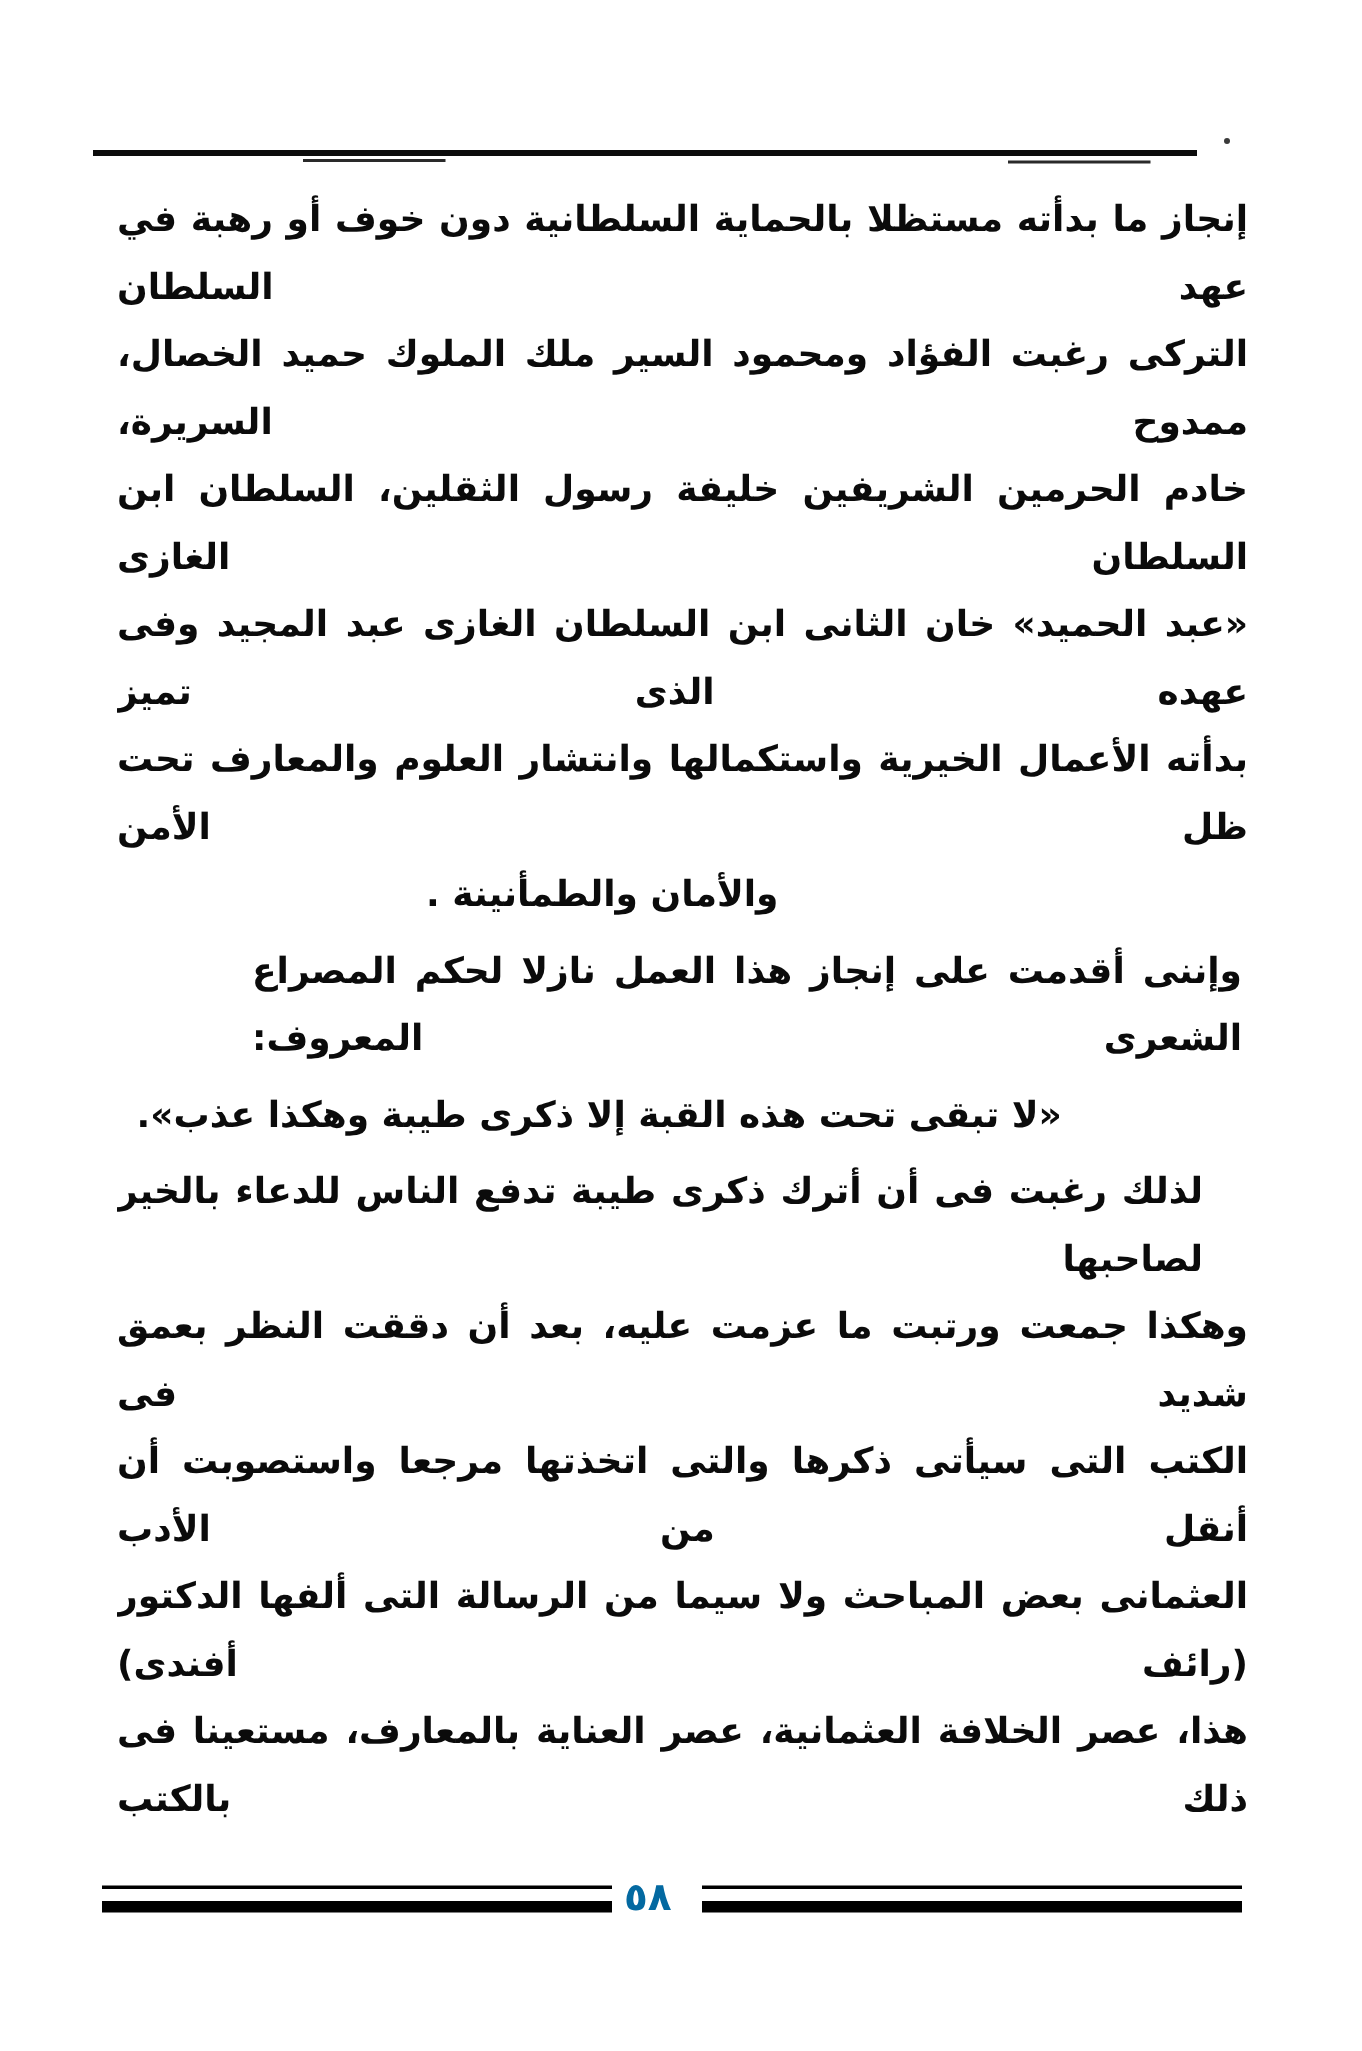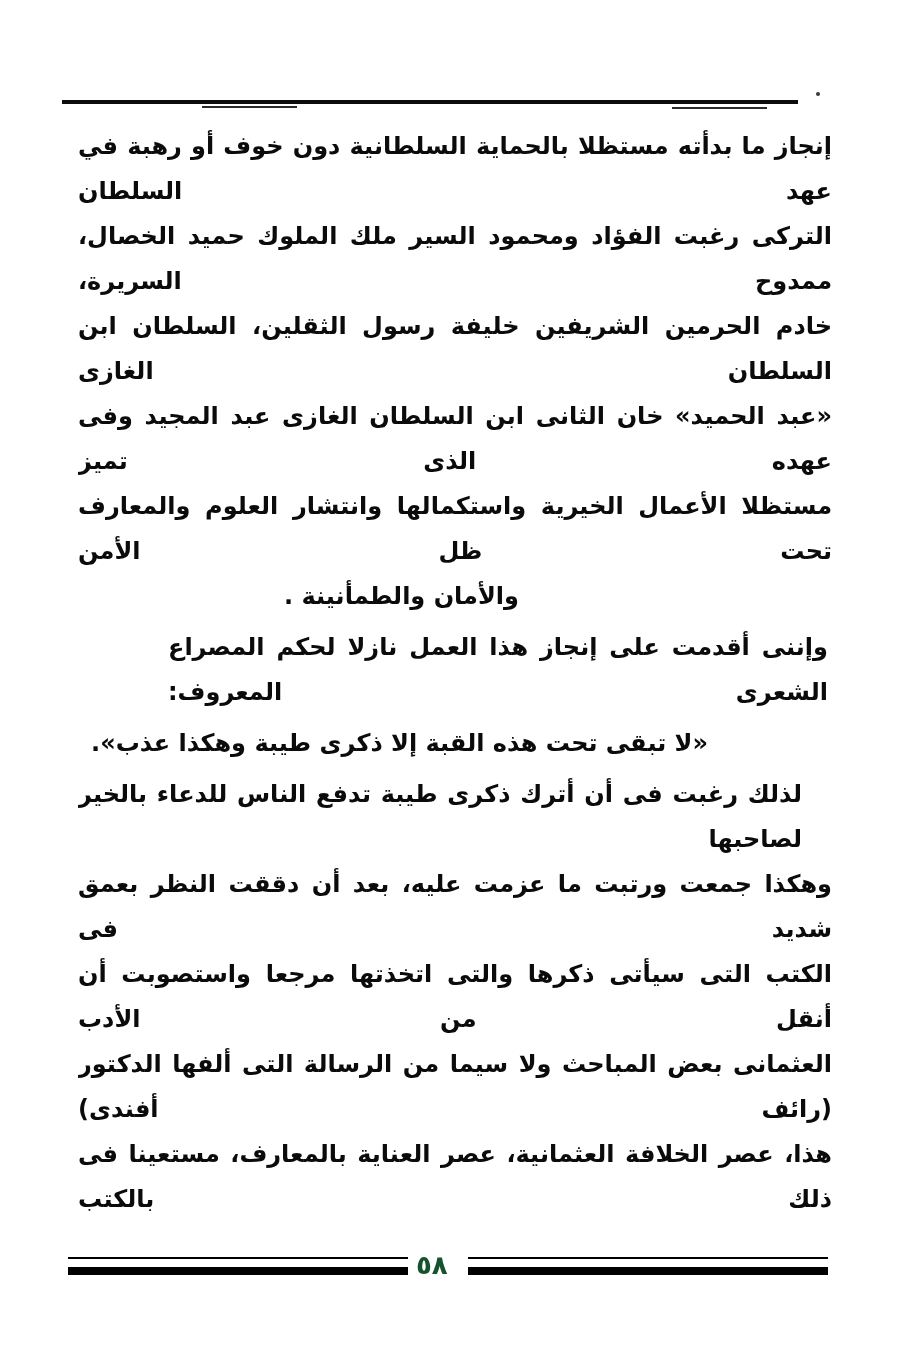--- a/index.html
+++ b/index.html
@@ -60,40 +60,40 @@
     height: 18px;
     background: linear-gradient(to bottom,
       #000 0, #000 2px,
       #fff 2px, #fff 10px,
       #000 10px, #000 18px);
   }
   .rule-seg.left  { width: 340px; }
   .rule-seg.right { flex: 1; }
   .pagenum {
     margin-left: 8px; margin-right: 20px;
-    font-size: 26px; font-weight: 700; color: #14532d;
+    font-size: 26px; font-weight: 700; color: #0369a1;
     line-height: 1; transform: translateY(-1px);
   }
 </style>
 </head>
 <body>
 
 <div class="page">
 
   <div class="top-rule"></div>
   <div class="speck"></div>
 
   <div class="text">
 
     <div class="para">
       <span class="ln">إنجاز ما بدأته مستظلا بالحماية السلطانية دون خوف أو رهبة في عهد السلطان</span>
       <span class="ln">التركى رغبت الفؤاد ومحمود السير ملك الملوك حميد الخصال، ممدوح السريرة،</span>
       <span class="ln">خادم الحرمين الشريفين خليفة رسول الثقلين، السلطان ابن السلطان الغازى</span>
       <span class="ln">«عبد الحميد» خان الثانى ابن السلطان الغازى عبد المجيد وفى عهده الذى تميز</span>
-      <span class="ln">مستظلا الأعمال الخيرية واستكمالها وانتشار العلوم والمعارف تحت ظل الأمن</span>
+      <span class="ln">بدأته الأعمال الخيرية واستكمالها وانتشار العلوم والمعارف تحت ظل الأمن</span>
       <span class="ln end e107">والأمان والطمأنينة .</span>
     </div>
 
     <div class="para">
       <span class="ln one-line">وإننى أقدمت على إنجاز هذا العمل نازلا لحكم المصراع الشعرى المعروف:</span>
     </div>
 
     <div class="para">
       <span class="ln end e111">«لا تبقى تحت هذه القبة إلا ذكرى طيبة وهكذا عذب».</span>
     </div>

